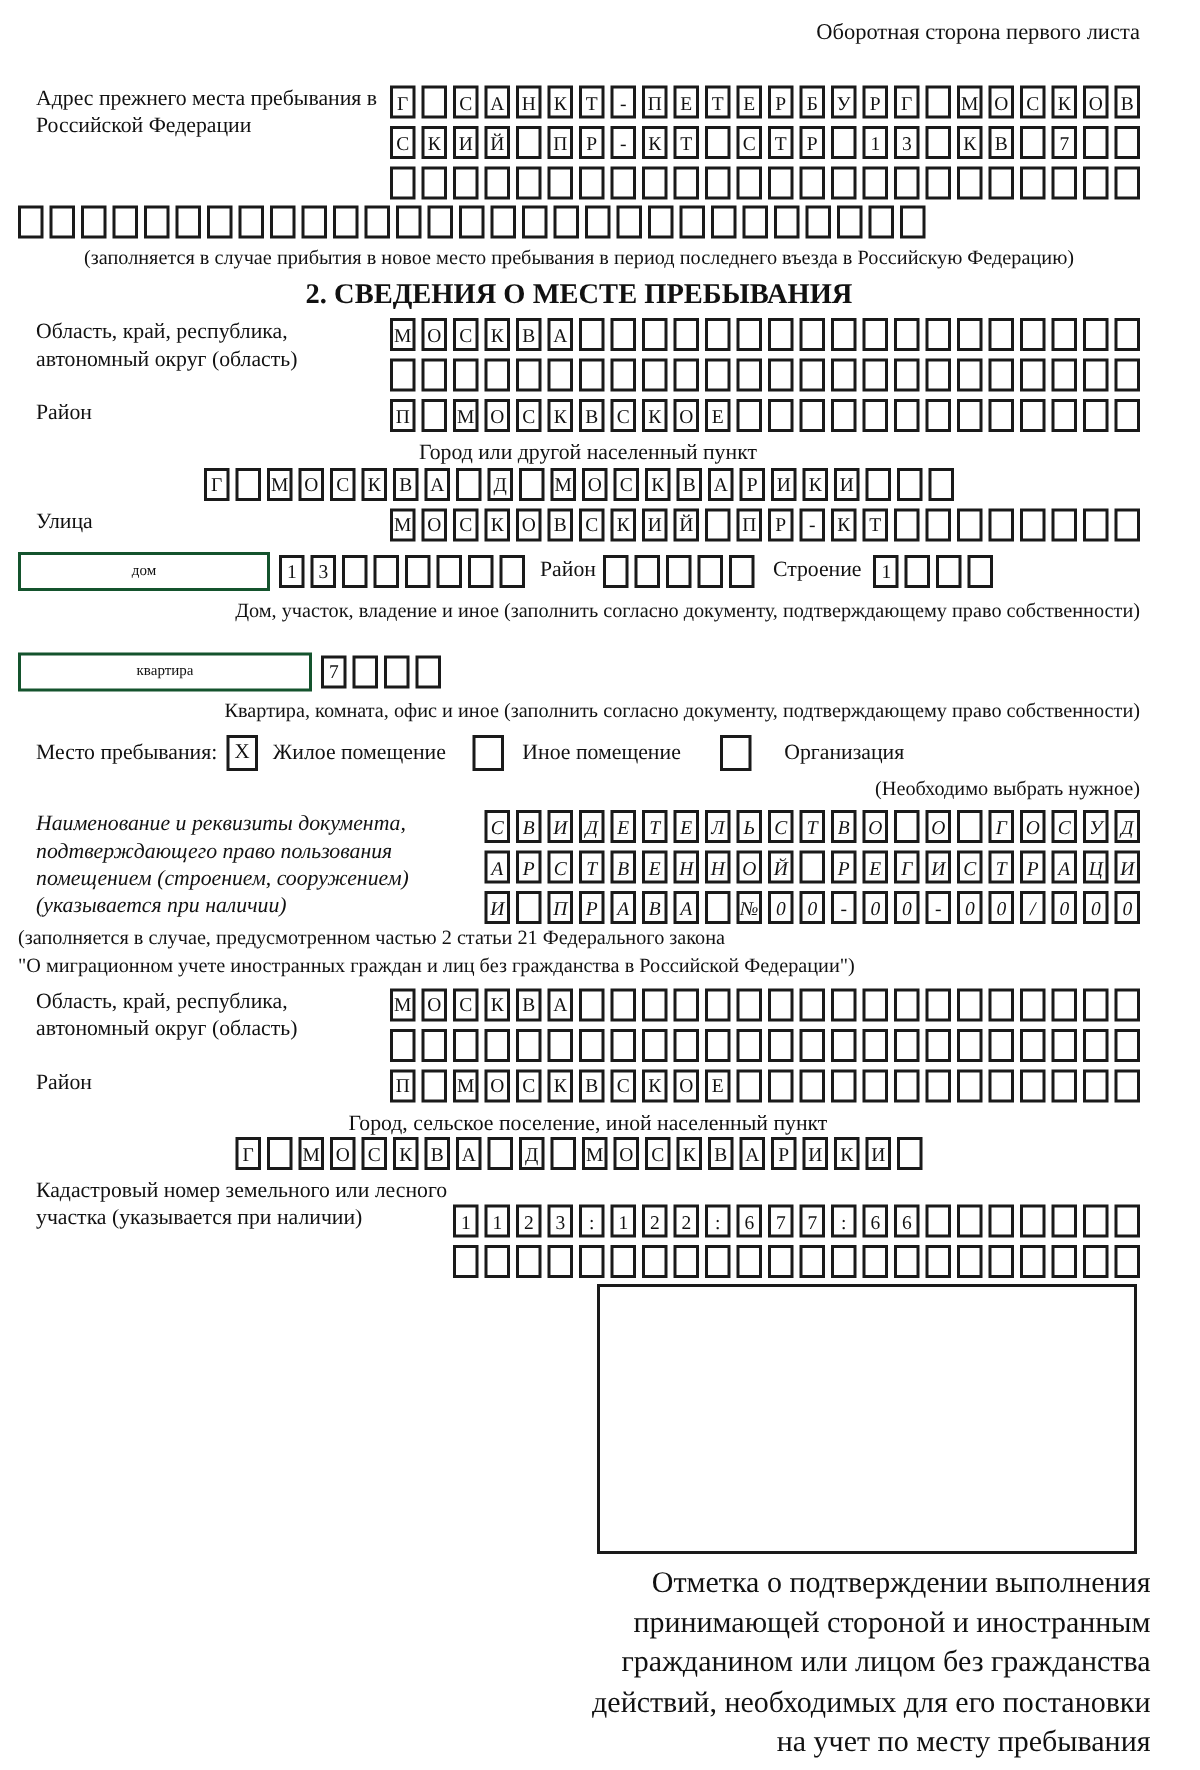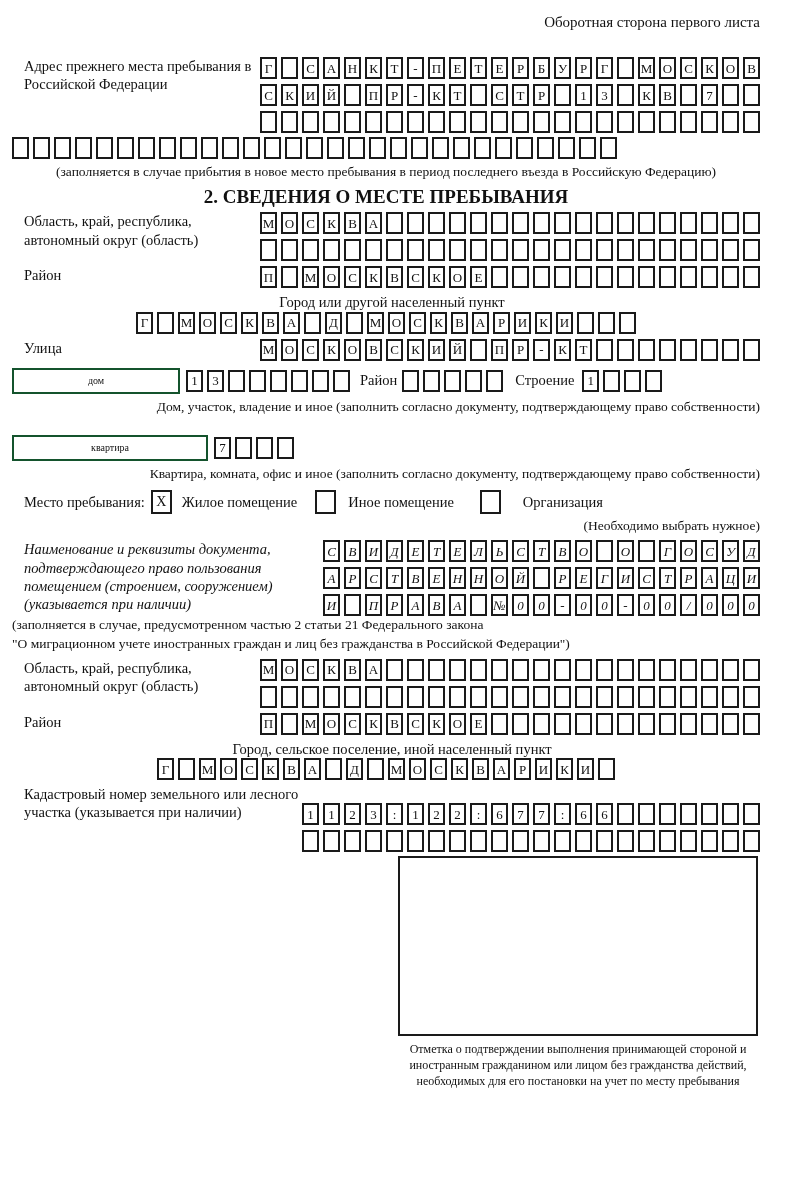--- a/index.html
+++ b/index.html
@@ -68,21 +68,21 @@
   .note2{font-size:13.5px;line-height:1.35;}
 
   
   .stamp-wrap{margin-top:4px;}
   .stamp-box{
     box-sizing:border-box;width:360px;height:180px;border:2px solid #1a1a1a;
     margin-left:auto;margin-right:2px;
   }
   .stamp-caption{
     width:378px;margin-left:auto;margin-right:-7px;margin-top:6px;
-    font-size:12px;line-height:1.33;text-align:center;
+    font-size:20px;line-height:1.33;text-align:right;
   }
 </style>
 </head>
 <body>
 
 <div class="page">
 
   <div class="header-note">Оборотная сторона первого листа</div>
 
   <section>

